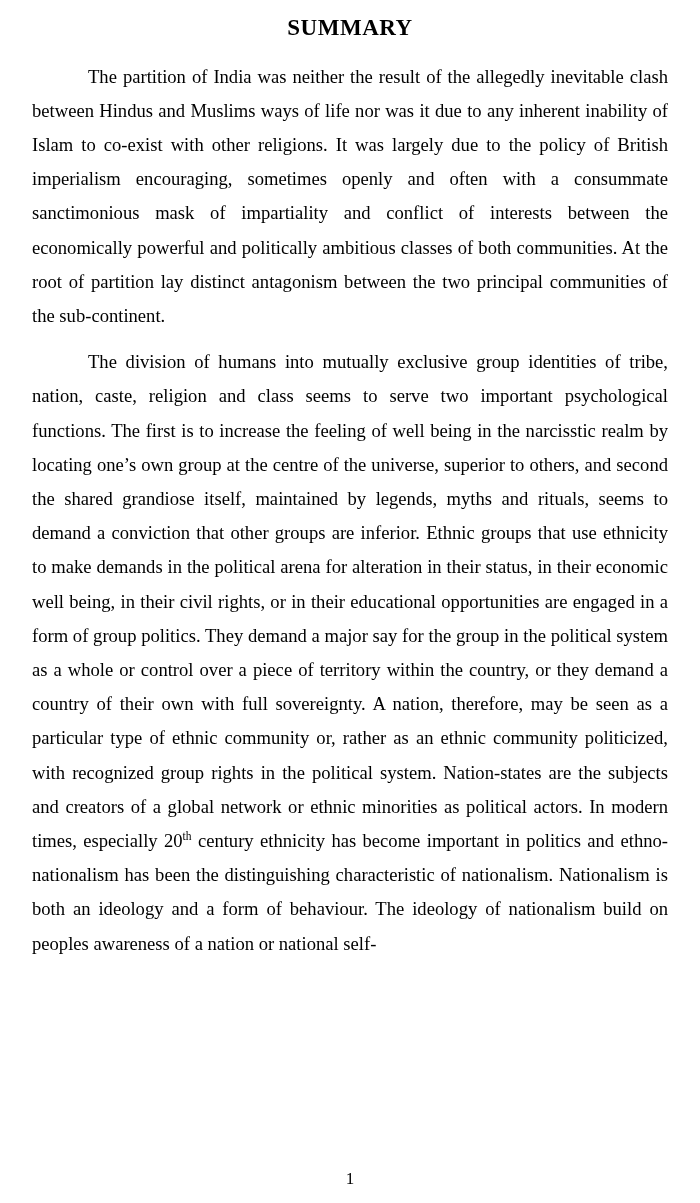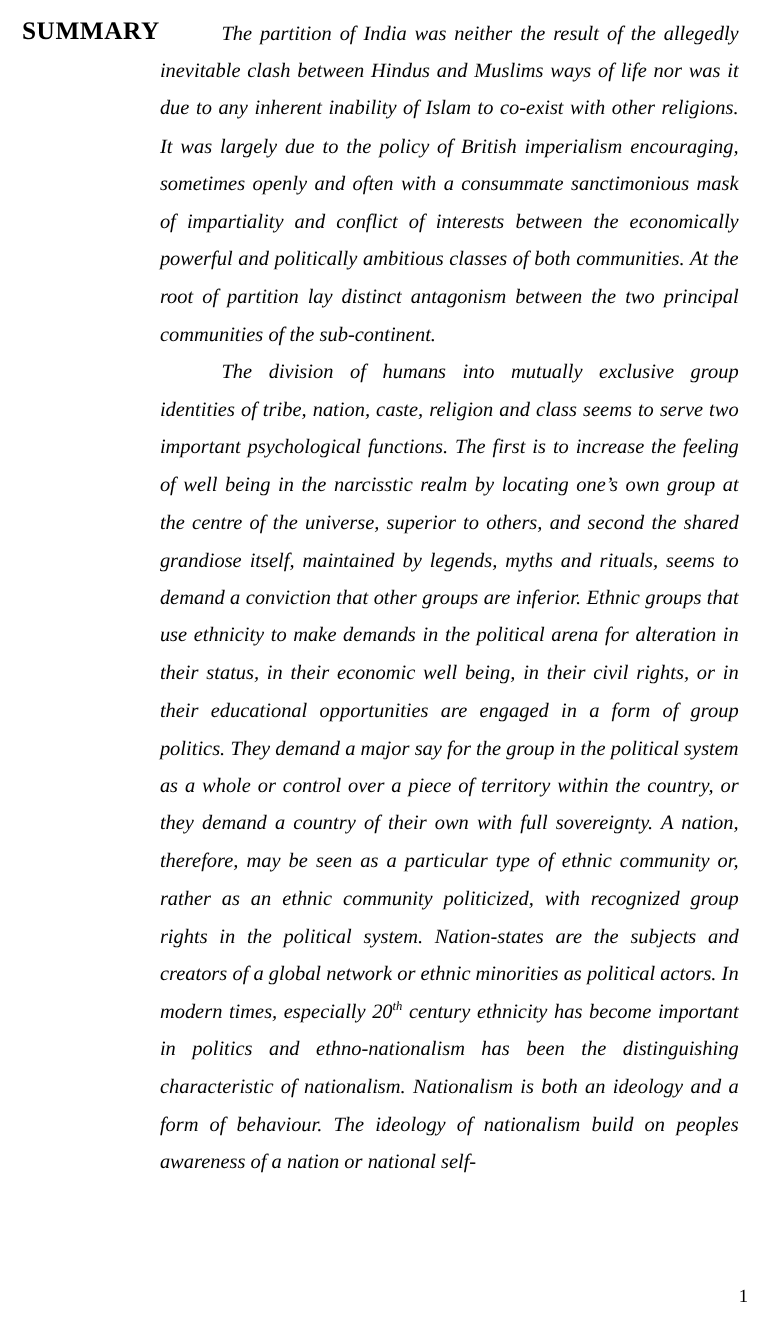--- a/index.html
+++ b/index.html
@@ -14,42 +14,41 @@
     color: #000000;
     position: relative;
     overflow: hidden;
   }
   .page {
     box-sizing: border-box;
     width: 700px;
     height: 1203px;
     padding: 14px 20px 0 20px;
     display: flex;
-    flex-direction: row;
+    flex-direction: column;
   }
   .doc-title {
     text-align: center;
     font-weight: bold;
     font-size: 23px;
     letter-spacing: 0.5px;
     margin: 0 0 6px 0;
     line-height: 1.2;
   }
   .body-text {
     flex: 1 1 auto;
   }
   .para {
     text-align: justify;
     text-justify: inter-word;
     font-size: 18.6px;
     line-height: 34.2px;
-    margin: 0;
+    margin: 12px;
     text-indent: 56px;
     hyphens: none;
-    font-style: italic;
   }
   .para + .para {
     margin-top: 0;
   }
   .para sup {
     font-size: 0.62em;
     vertical-align: super;
     line-height: 0;
   }
   .page-number {

